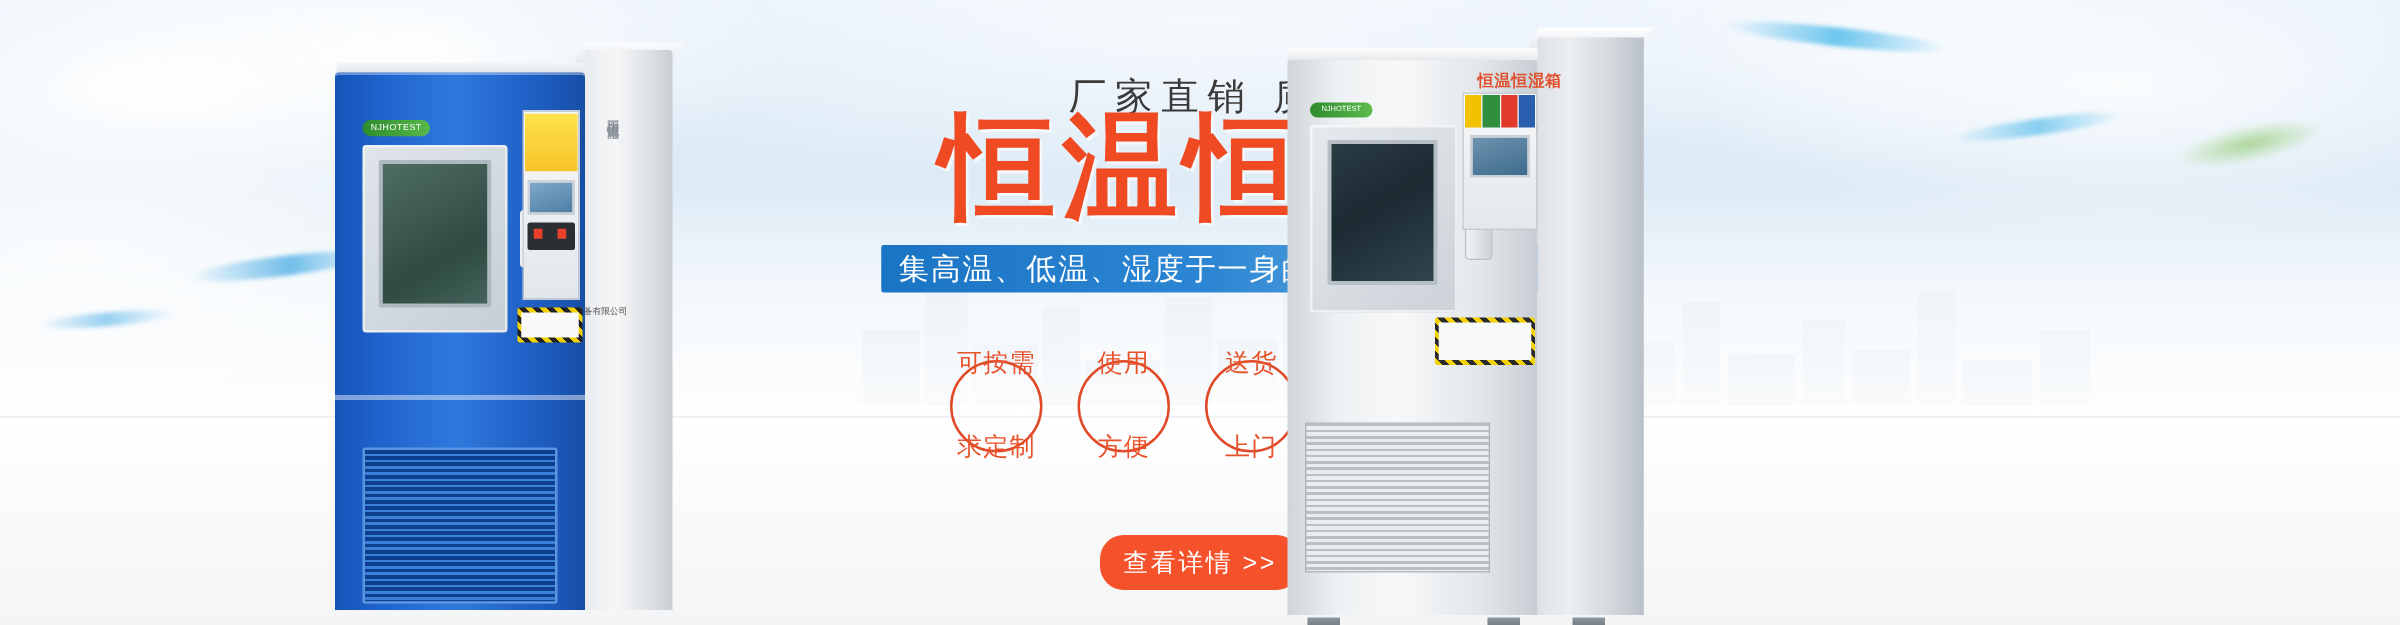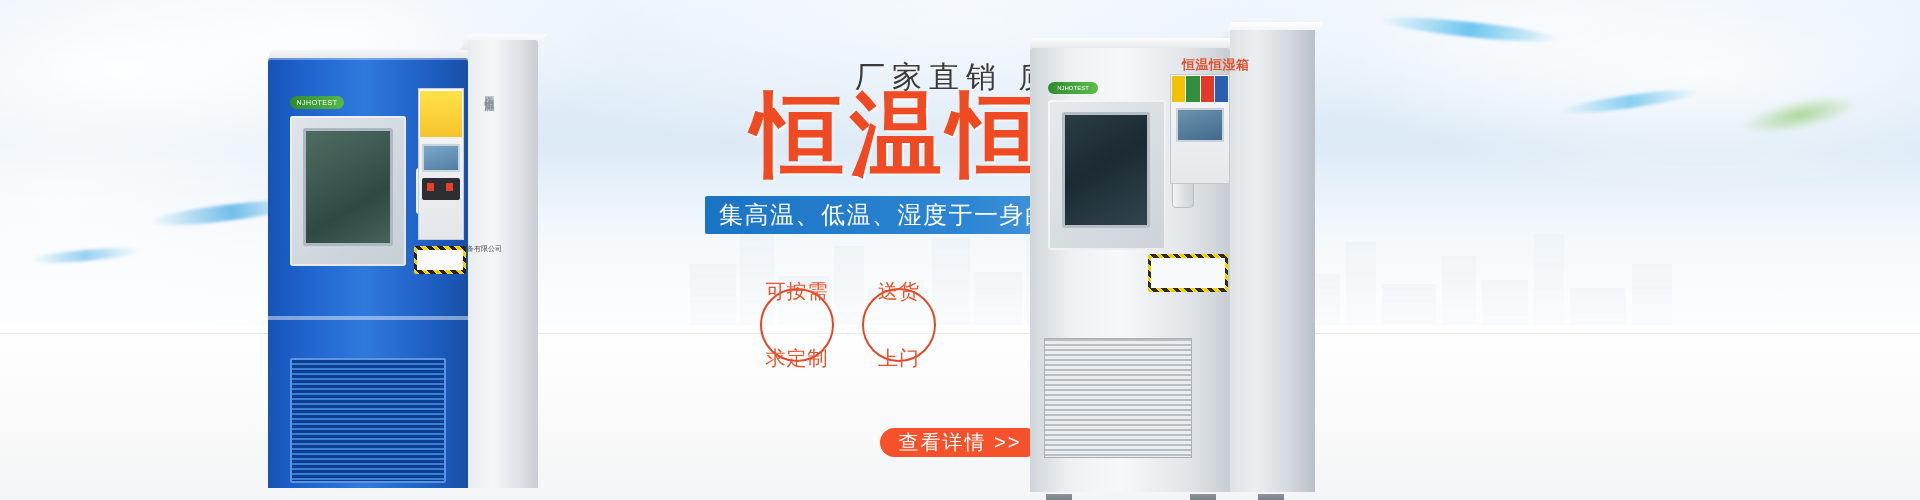--- a/index.html
+++ b/index.html
@@ -104,21 +104,21 @@
     width: 74px; height: 74px; border-radius: 50%;
     border: 2px solid #e04a28;
     display: flex; flex-direction: column; align-items: center; justify-content: center;
     color: #e8532c; font-size: 20px; line-height: 1.18; letter-spacing: 1px;
     background: rgba(255,255,255,.35);
     gap: 43px;
   }
   
   .cta {
     position: absolute; left: 880px; top: 428px;
-    width: 160px; height: 29px; border-radius: 19px;
+    width: 160px; height: 44px; border-radius: 19px;
     background: #f5512a;
     color: #fff; font-size: 20px; letter-spacing: 2px;
     display: flex; align-items: center; justify-content: center;
     border: none; cursor: pointer; font-family: inherit;
   }
   
   .machine { position: absolute; bottom: 0; }
   
   .m-left { left: 268px; bottom: 4px; width: 270px; height: 466px; }
   .ml-body {
@@ -369,20 +369,24 @@
     <div class="subbar">
       <span>集高温、低温、湿度于一身的综合性环境试验仪器</span>
     </div>
 
     <div class="features">
       <div class="feature">
         <span>可按需</span>
         <span>求定制</span>
       </div>
       <div class="feature">
+        <span>使用</span>
+        <span>方便</span>
+      </div>
+      <div class="feature">
         <span>送货</span>
         <span>上门</span>
       </div>
     </div>
 
     <button class="cta">查看详情 &gt;&gt;</button>
   </div>
 
   <div class="machine m-right">
     <div class="mr-top"></div>

